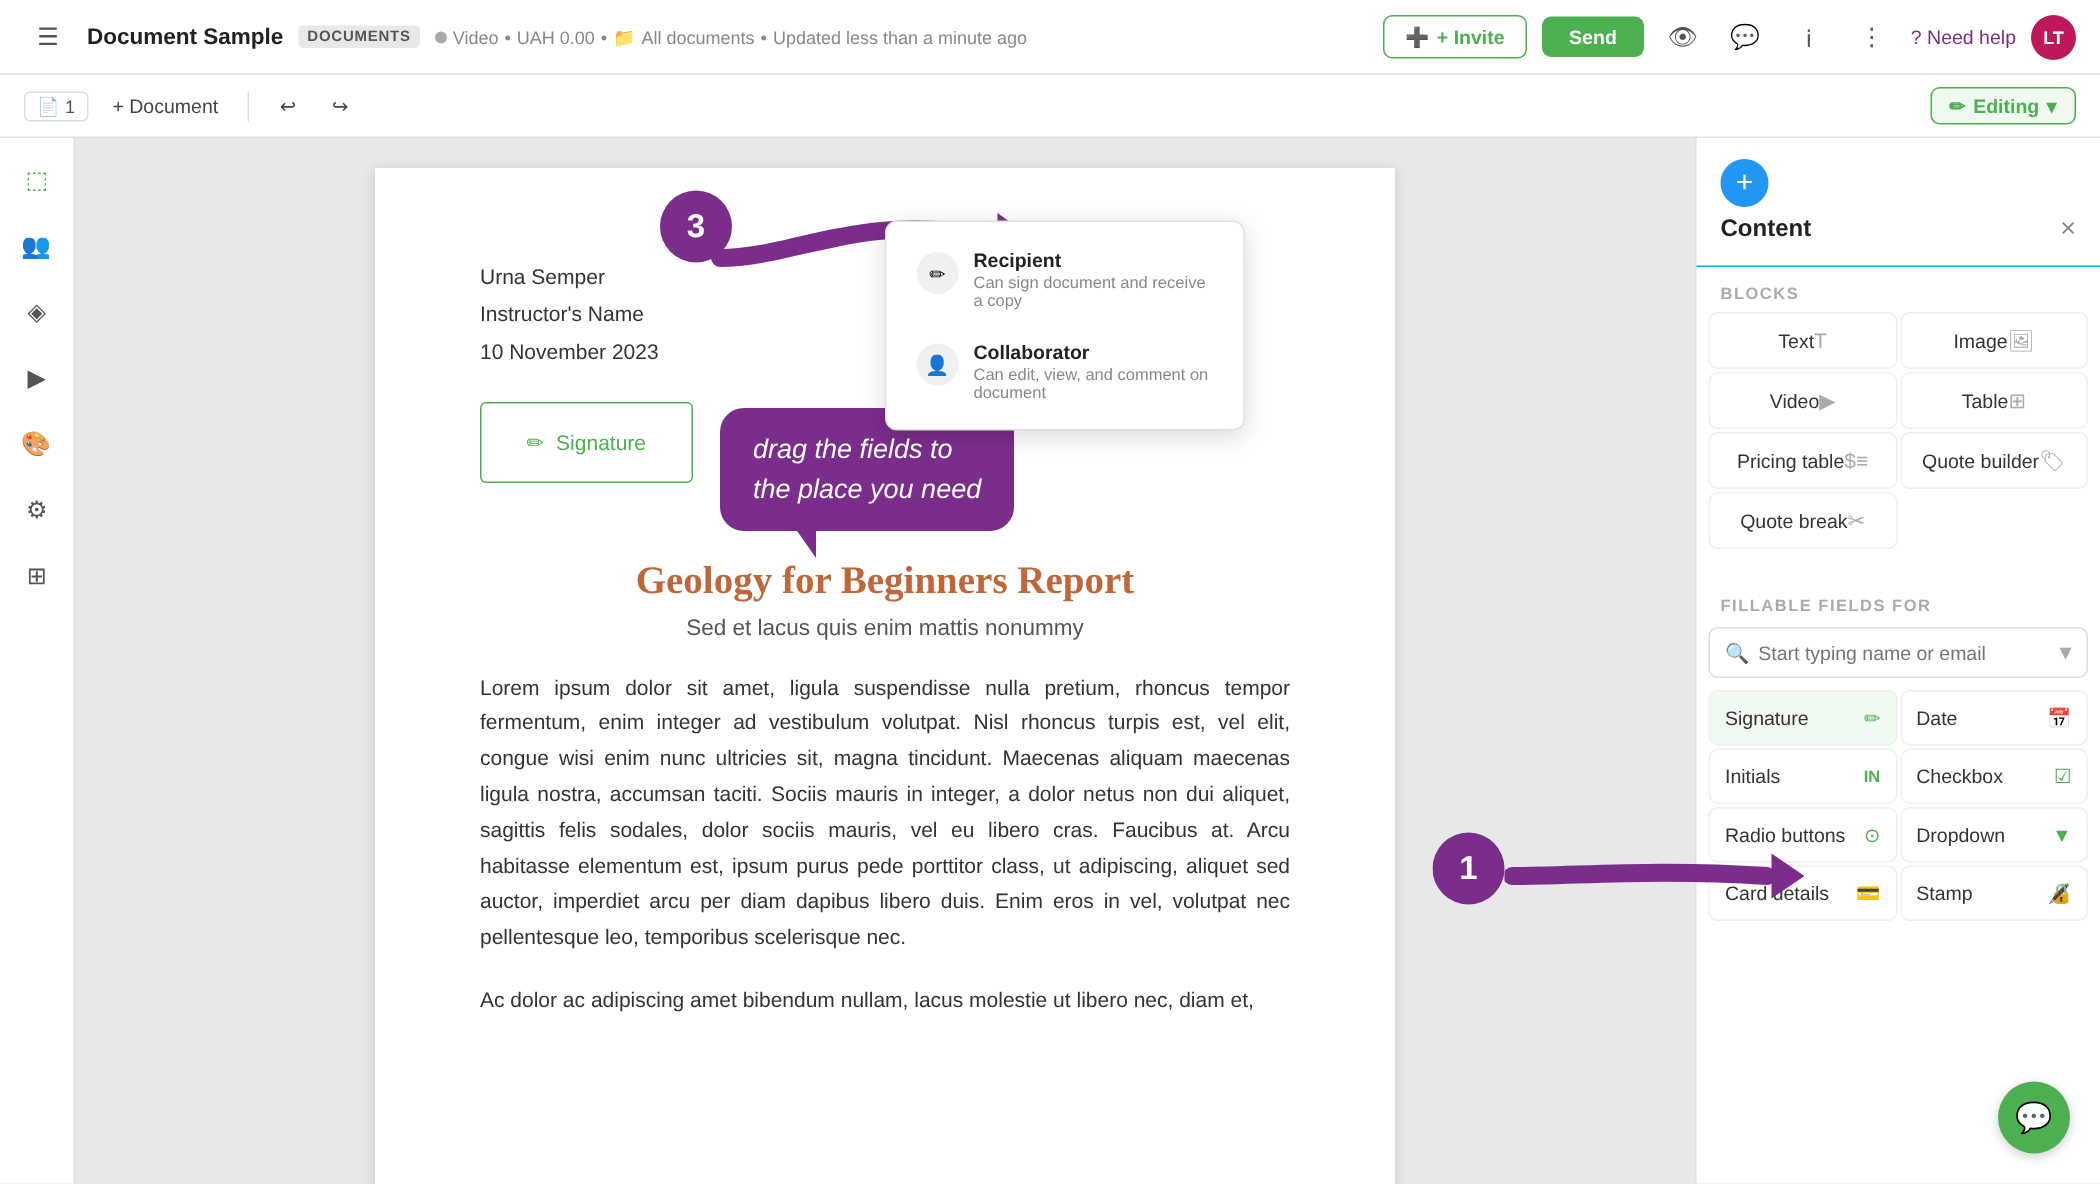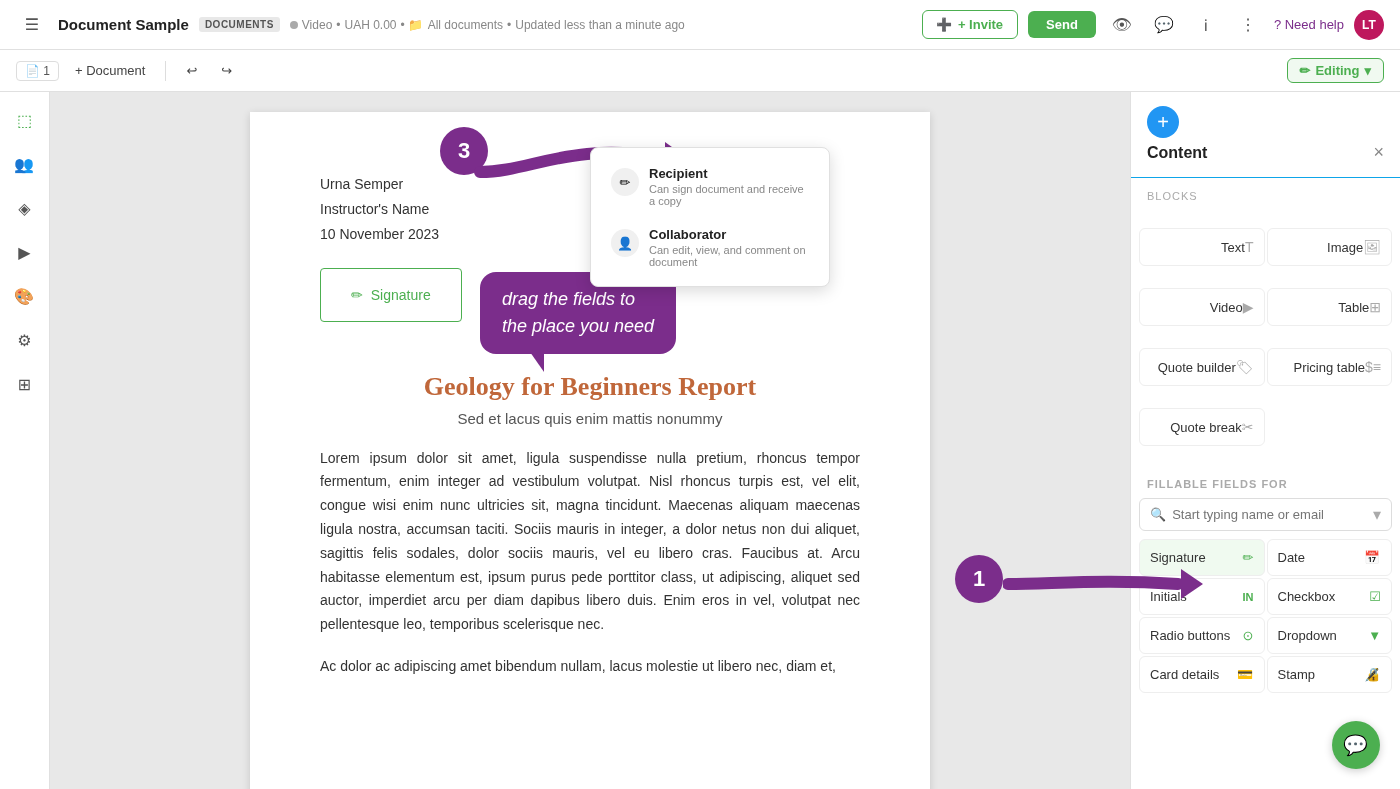--- a/index.html
+++ b/index.html
@@ -49,23 +49,23 @@
     .dropdown-icon { width: 28px; height: 28px; background: #f0f0f0; border-radius: 50%; display: flex; align-items: center; justify-content: center; font-size: 13px; flex-shrink: 0; margin-top: 2px; }
     .dropdown-text-title { font-size: 13px; font-weight: 600; color: #222; }
     .dropdown-text-desc { font-size: 11px; color: #888; margin-top: 2px; }
 
     
     .right-panel { width: 270px; background: #fff; border-left: 1px solid #e0e0e0; display: flex; flex-direction: column; }
     .panel-title { font-size: 16px; font-weight: 700; color: #222; }
     .panel-close { cursor: pointer; color: #888; font-size: 18px; background: none; border: none; }
     .panel-add-btn { width: 32px; height: 32px; background: #2196F3; border-radius: 50%; display: flex; align-items: center; justify-content: center; color: #fff; font-size: 20px; cursor: pointer; position: absolute; left: 1135px; top: 67px; z-index: 10; }
 
-    .panel-section-title { font-size: 11px; font-weight: 400; color: #aaa; letter-spacing: 1px; padding: 12px 16px 6px; text-transform: uppercase; }
+    .panel-section-title { font-size: 11px; font-weight: 700; color: #aaa; letter-spacing: 1px; padding: 12px 16px 6px; text-transform: uppercase; }
     .blocks-grid { display: grid; grid-template-columns: 1fr 1fr; gap: 2px; padding: 0 8px; }
-    .block-item { display: flex; align-items: center; justify-content: flex-end; padding: 10px 10px; border: 1px solid #eee; border-radius: 6px; cursor: pointer; font-size: 13px; color: #333; background: #fff; margin-top: 20px; }
+    .block-item { display: flex; align-items: center; justify-content: center; padding: 10px 10px; border: 1px solid #eee; border-radius: 6px; cursor: pointer; font-size: 13px; color: #333; background: #fff; }
     .block-icon { color: #aaa; font-size: 14px; }
 
     .fillable-section { padding: 12px 8px 0; }
     .fillable-title { font-size: 11px; font-weight: 700; color: #aaa; letter-spacing: 1px; padding: 0 8px 8px; text-transform: uppercase; margin-top: 20px; }
     .search-box { display: flex; align-items: center; border: 1px solid #ddd; border-radius: 6px; padding: 6px 10px; margin: 0 0 8px 0; gap: 6px; }
     .search-box input { border: none; outline: none; font-size: 13px; color: #888; width: 100%; background: transparent; }
     .search-box .search-icon { color: #aaa; font-size: 13px; }
 
     .fillable-grid { display: grid; grid-template-columns: 1fr 1fr; gap: 2px; padding: 0; }
     .fillable-item { display: flex; align-items: center; justify-content: space-between; padding: 10px 10px; border: 1px solid #eee; border-radius: 6px; cursor: pointer; font-size: 13px; color: #333; background: #fff; }
@@ -233,26 +233,26 @@
         </div>
         <div class="block-item">
           <span>Video</span>
           <span class="block-icon">▶</span>
         </div>
         <div class="block-item">
           <span>Table</span>
           <span class="block-icon">⊞</span>
         </div>
         <div class="block-item">
+          <span>Pricing table</span>
+          <span class="block-icon">$≡</span>
+        </div>
+        <div class="block-item">
           <span>Quote builder</span>
           <span class="block-icon">🏷</span>
-        </div>
-        <div class="block-item">
-          <span>Pricing table</span>
-          <span class="block-icon">$≡</span>
         </div>
         <div class="block-item">
           <span>Quote break</span>
           <span class="block-icon">✂</span>
         </div>
       </div>
 
       <div class="fillable-section">
         <div class="fillable-title">FILLABLE FIELDS FOR</div>
         <div class="search-box">

